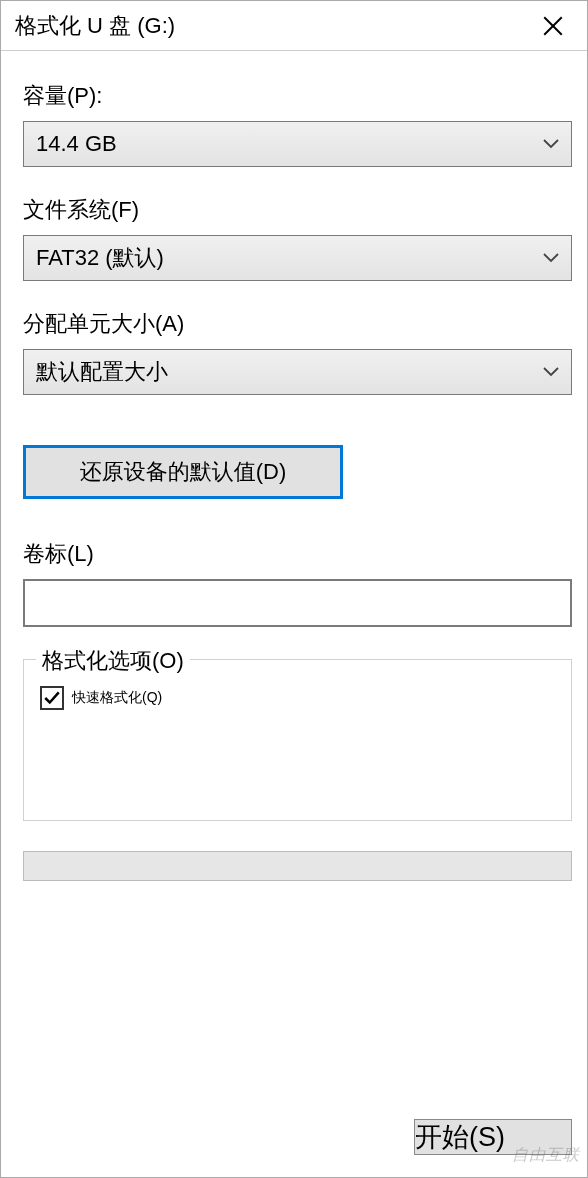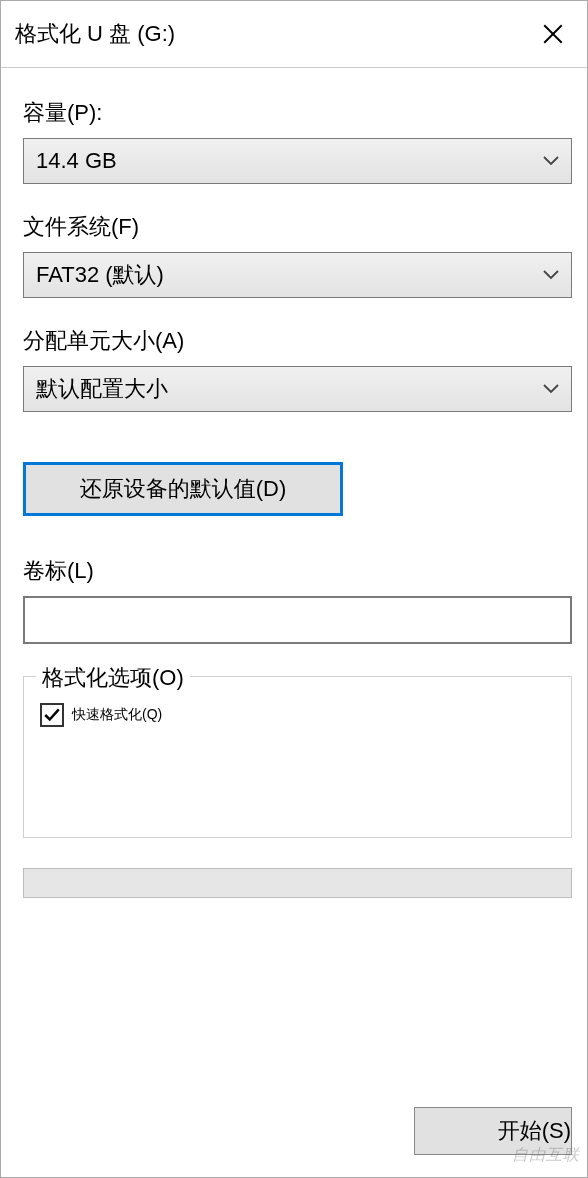--- a/index.html
+++ b/index.html
@@ -19,21 +19,21 @@
       height: 100%;
       border: 1px solid #aaa;
       display: flex;
       flex-direction: column;
       background: #ffffff;
     }
     .titlebar {
       display: flex;
       align-items: center;
       justify-content: space-between;
-      height: 67px;
+      height: 50px;
       padding: 0 12px 0 14px;
       border-bottom: 1px solid #ccc;
     }
     .titlebar-title {
       font-size: 22px;
       color: #000;
     }
     .close-btn {
       width: 44px;
       height: 44px;
@@ -146,28 +146,28 @@
       flex: 1;
     }
     .button-row {
       display: flex;
       justify-content: flex-end;
       gap: 16px;
       margin-top: 26px;
     }
     .action-btn {
       width: 158px;
-      height: 48px;
+      height: 36px;
       border: 1px solid #888;
       background: #e1e1e1;
-      font-size: 22px;
-      cursor: pointer;
-      display: flex;
-      align-items: center;
-      justify-content: flex-end;
+      font-size: 27px;
+      cursor: pointer;
+      display: flex;
+      align-items: center;
+      justify-content: flex-start;
     }
     .watermark {
       position: absolute;
       right: 8px;
       bottom: 12px;
       font-size: 16px;
       color: rgba(100,100,100,0.35);
       font-style: italic;
       letter-spacing: 1px;
       pointer-events: none;

